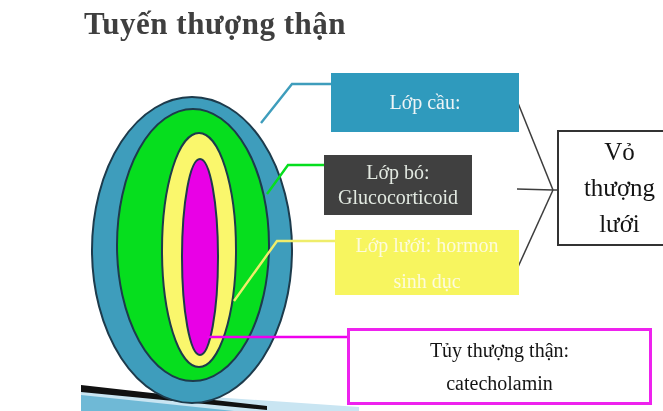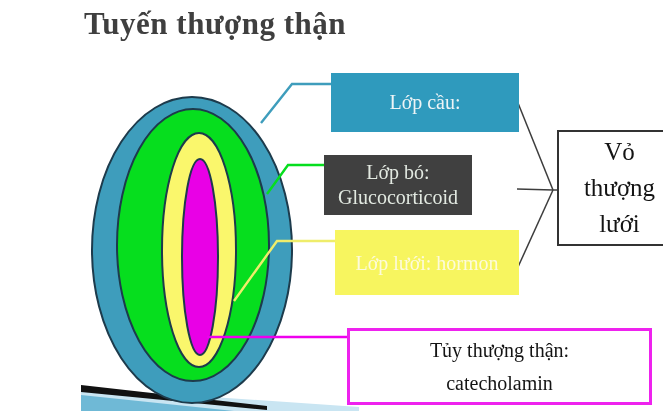--- a/index.html
+++ b/index.html
@@ -86,20 +86,21 @@
     <span>Lớp cầu:</span>
   </div>
 
   <div class="callout box-green">
     <span>Lớp bó:</span>
     <span>Glucocorticoid</span>
   </div>
 
   <div class="callout box-yellow">
     <span>Lớp lưới: hormon</span>
+    <span>sinh dục</span>
   </div>
 
   <div class="callout box-medulla">
     <span>Tủy thượng thận:</span>
     <span>catecholamin</span>
   </div>
 
   <div class="callout box-cortex">
     <span>Vỏ</span>
     <span>thượng</span>

